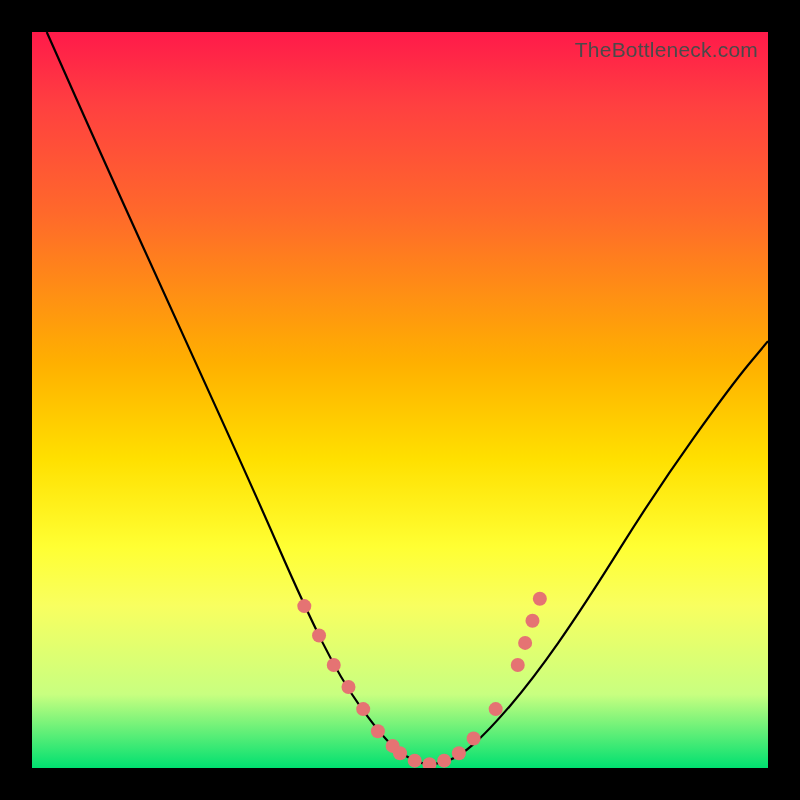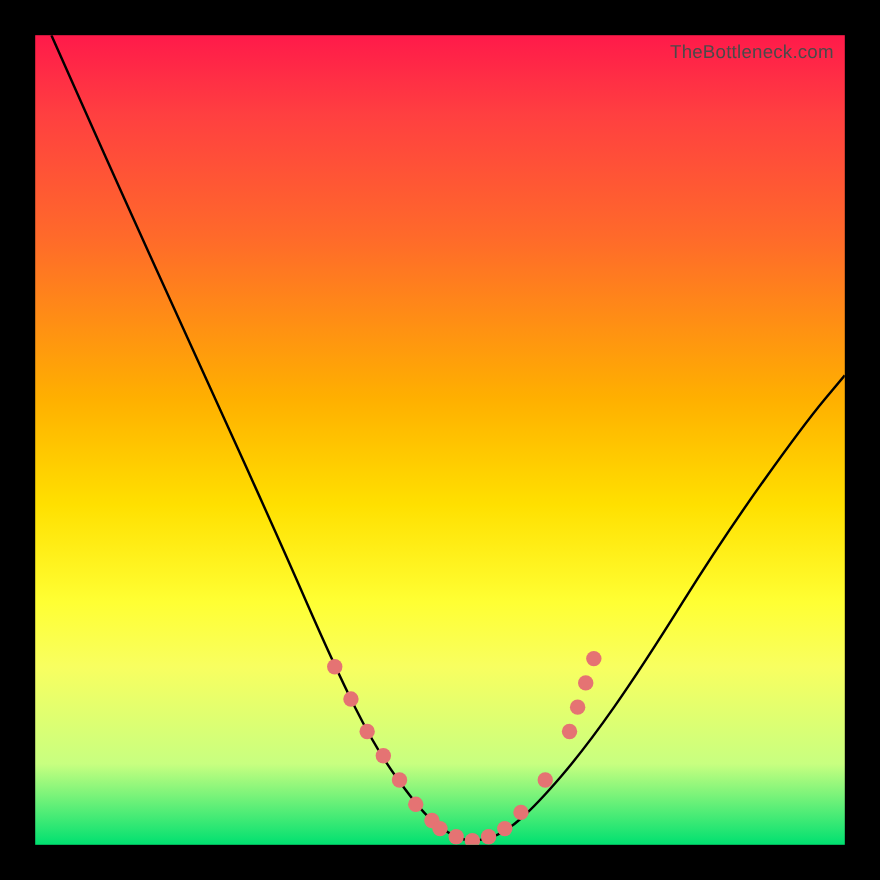--- a/index.html
+++ b/index.html
@@ -35,21 +35,21 @@
       #ffff33 70%,
       #f8ff60 78%,
       #c8ff80 90%,
       #00e070 100%);
   }
   .watermark {
     position: absolute;
     top: 6px;
     right: 10px;
     color: #4a4a4a;
-    font-size: 17px;
+    font-size: 21px;
     font-weight: 500;
     letter-spacing: 0.2px;
   }
   svg.curve {
     position: absolute;
     top: 0;
     left: 0;
     width: 736px;
     height: 736px;
   }

